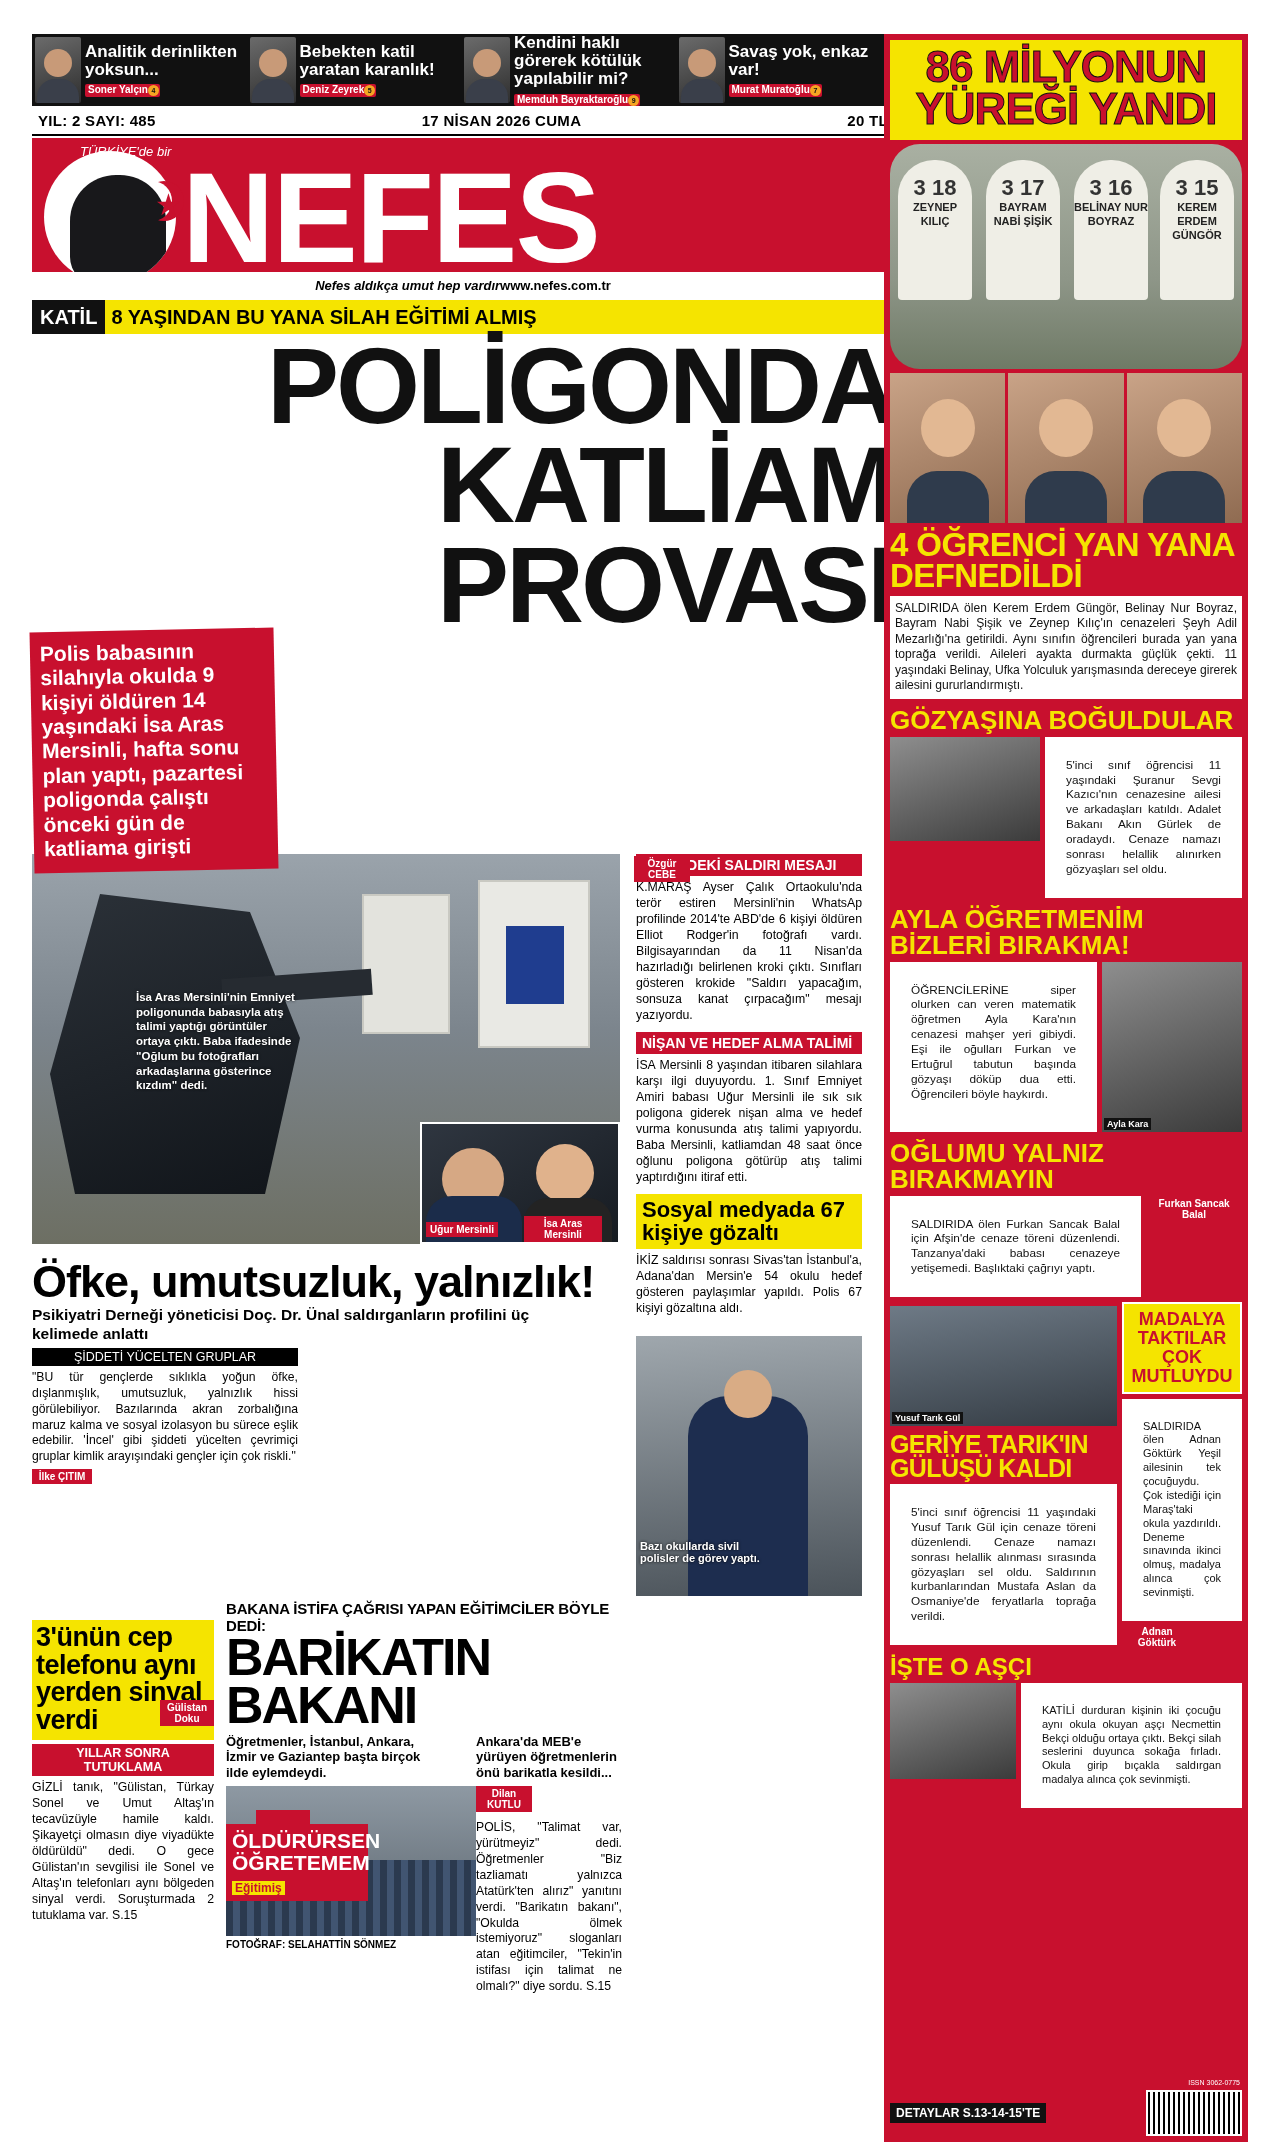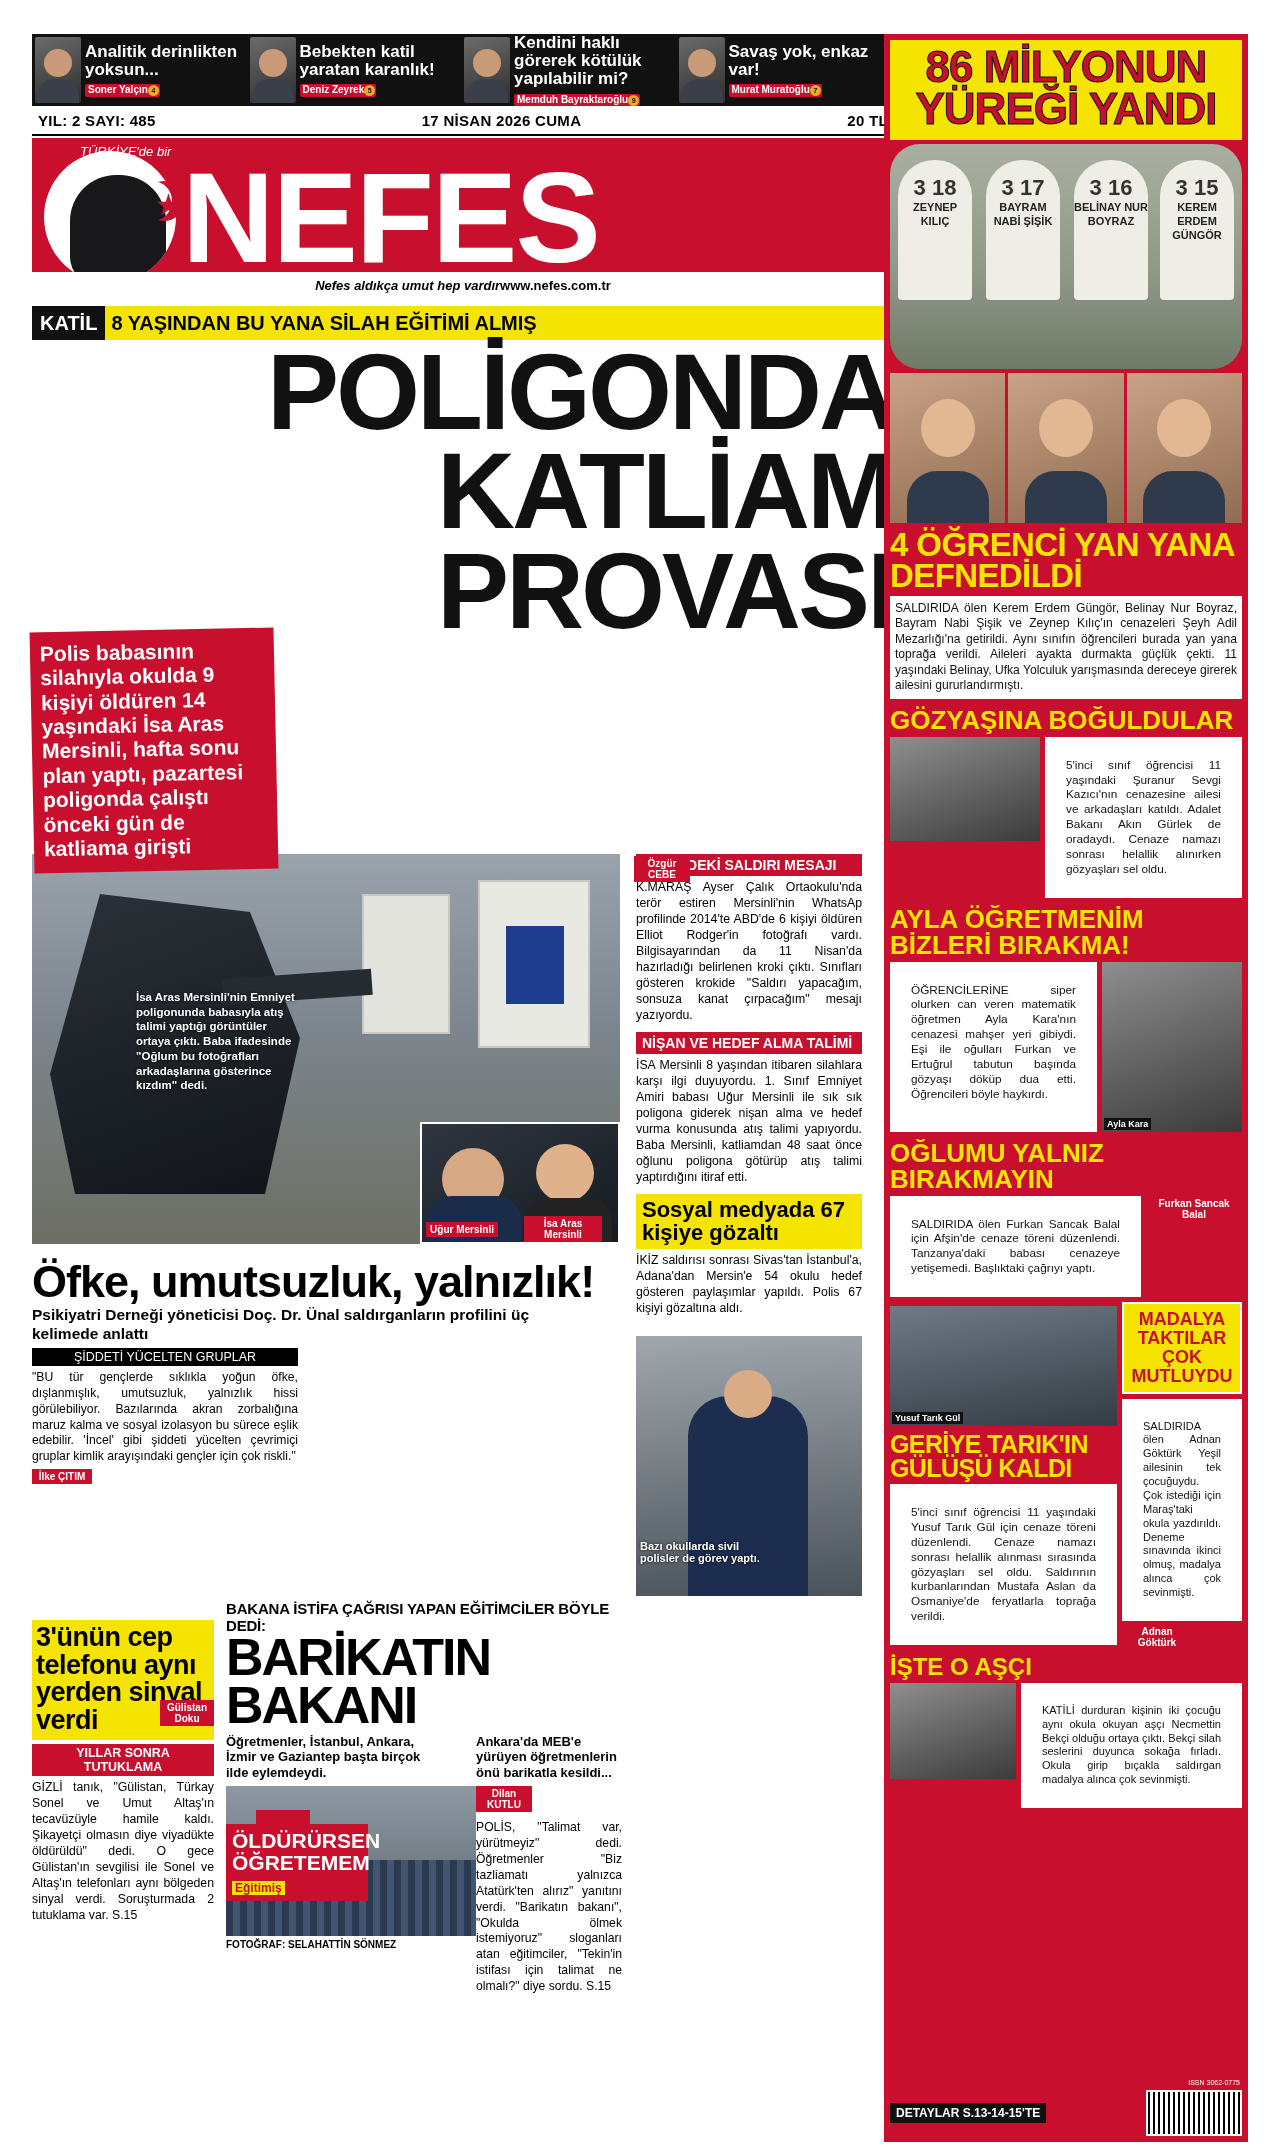--- a/index.html
+++ b/index.html
@@ -126,21 +126,21 @@
     position:absolute; left:0; bottom:0;
     width:862px; height:26px; background:#fff;
     display:flex; align-items:center; justify-content:center;
     padding:0 8px;
     font-size:13px;
   }
   .logo-bottom .slogan { font-style:italic; font-weight:bold; }
   .logo-bottom .url { font-weight:bold; }
 
   .kicker-bar {
-    width:862px; margin-top:8px;
+    width:862px; margin-top:2px;
     background:#f5e400;
     display:flex; align-items:center;
     height:34px;
   }
   .kicker-bar .pre {
     background:#111; color:#fff; font-weight:bold;
     font-size:20px; padding:4px 8px; height:34px; line-height:26px;
   }
   .kicker-bar .rest {
     font-weight:bold; font-size:20px; padding-left:6px;

